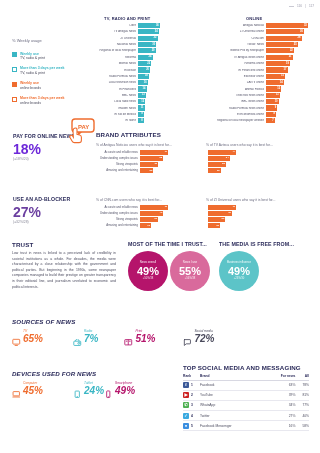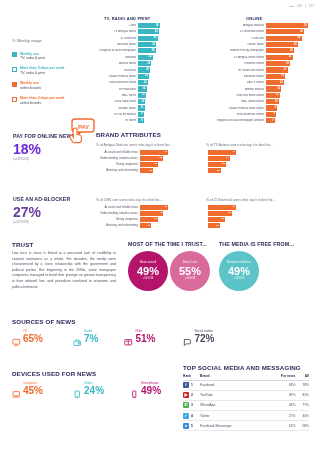--- a/index.html
+++ b/index.html
@@ -70,21 +70,21 @@
   .circgrp { position: absolute; }
   .circgrp .ct { font-size: 5.3px; font-weight: bold; color: #2b2b5a; text-transform: uppercase; letter-spacing: .1px; }
   .circs { display: flex; gap: 2px; margin-top: 4px; }
   .circ { width: 40px; height: 40px; border-radius: 50%; color: #fff;
           display: flex; flex-direction: column; align-items: center; justify-content: center; }
   .circ .cl { font-size: 2.9px; opacity: .92; line-height: 1; margin-bottom: 1.5px; }
   .circ .cv { font-size: 11px; font-weight: bold; line-height: 1; }
   .circ .cn { font-size: 2.7px; opacity: .85; margin-top: 1.5px; line-height: 1; }
 
   
-  .srcblk { position: absolute; }
+  .srcblk { position: absolute; font-style: italic; }
   .srcblk .t { font-size: 6.2px; font-weight: bold; color: #2b2b5a; letter-spacing: .15px; text-transform: uppercase; }
   .srow { display: flex; margin-top: 5px; }
   .sitem { display: flex; align-items: flex-start; gap: 2.5px; }
   .sitem .ic { width: 8.5px; height: 8.5px; flex: 0 0 8.5px; margin-top: 2.5px; }
   .sitem .tx .nm { font-size: 3.2px; line-height: 1; }
   .sitem .tx .pc { font-size: 10px; font-weight: bold; line-height: 1; margin-top: 1px; }
 
   
   .soc { position: absolute; left: 183px; top: 364px; width: 126px; }
   .soc .t { font-size: 6.2px; font-weight: bold; color: #2b2b5a; letter-spacing: .15px; text-transform: uppercase; }
@@ -631,21 +631,21 @@
         <div class="sitem" style="margin-right: 30px;">
           <span class="ic"><svg viewBox="0 0 16 16">
               <rect x="2" y="3" width="12" height="8" rx="1" stroke="#ef6c2e" fill="none" stroke-width="1.6"></rect>
               <line x1="0.8" y1="13.2" x2="15.2" y2="13.2" stroke="#ef6c2e" fill="none" stroke-width="1.6"></line>
             </svg></span>
           <span class="tx">
             <div class="nm" style="color: rgb(239, 108, 46);">Computer</div>
             <div class="pc" style="color: rgb(239, 108, 46);">45%</div>
           </span>
         </div>
-        <div class="sitem" style="margin-right: 26px;">
+        <div class="sitem" style="">
           <span class="ic"><svg viewBox="0 0 16 16">
               <rect x="4" y="2" width="8" height="12" rx="1.2" stroke="#39b6c4" fill="none" stroke-width="1.6"></rect>
               <line x1="7" y1="12.4" x2="9" y2="12.4" stroke="#39b6c4" fill="none" stroke-width="1.6"></line>
             </svg></span>
           <span class="tx">
             <div class="nm" style="color: rgb(57, 182, 196);">Tablet</div>
             <div class="pc" style="color: rgb(57, 182, 196);">24%</div>
           </span>
         </div>
         <div class="sitem" style="margin-right: 10px;">

